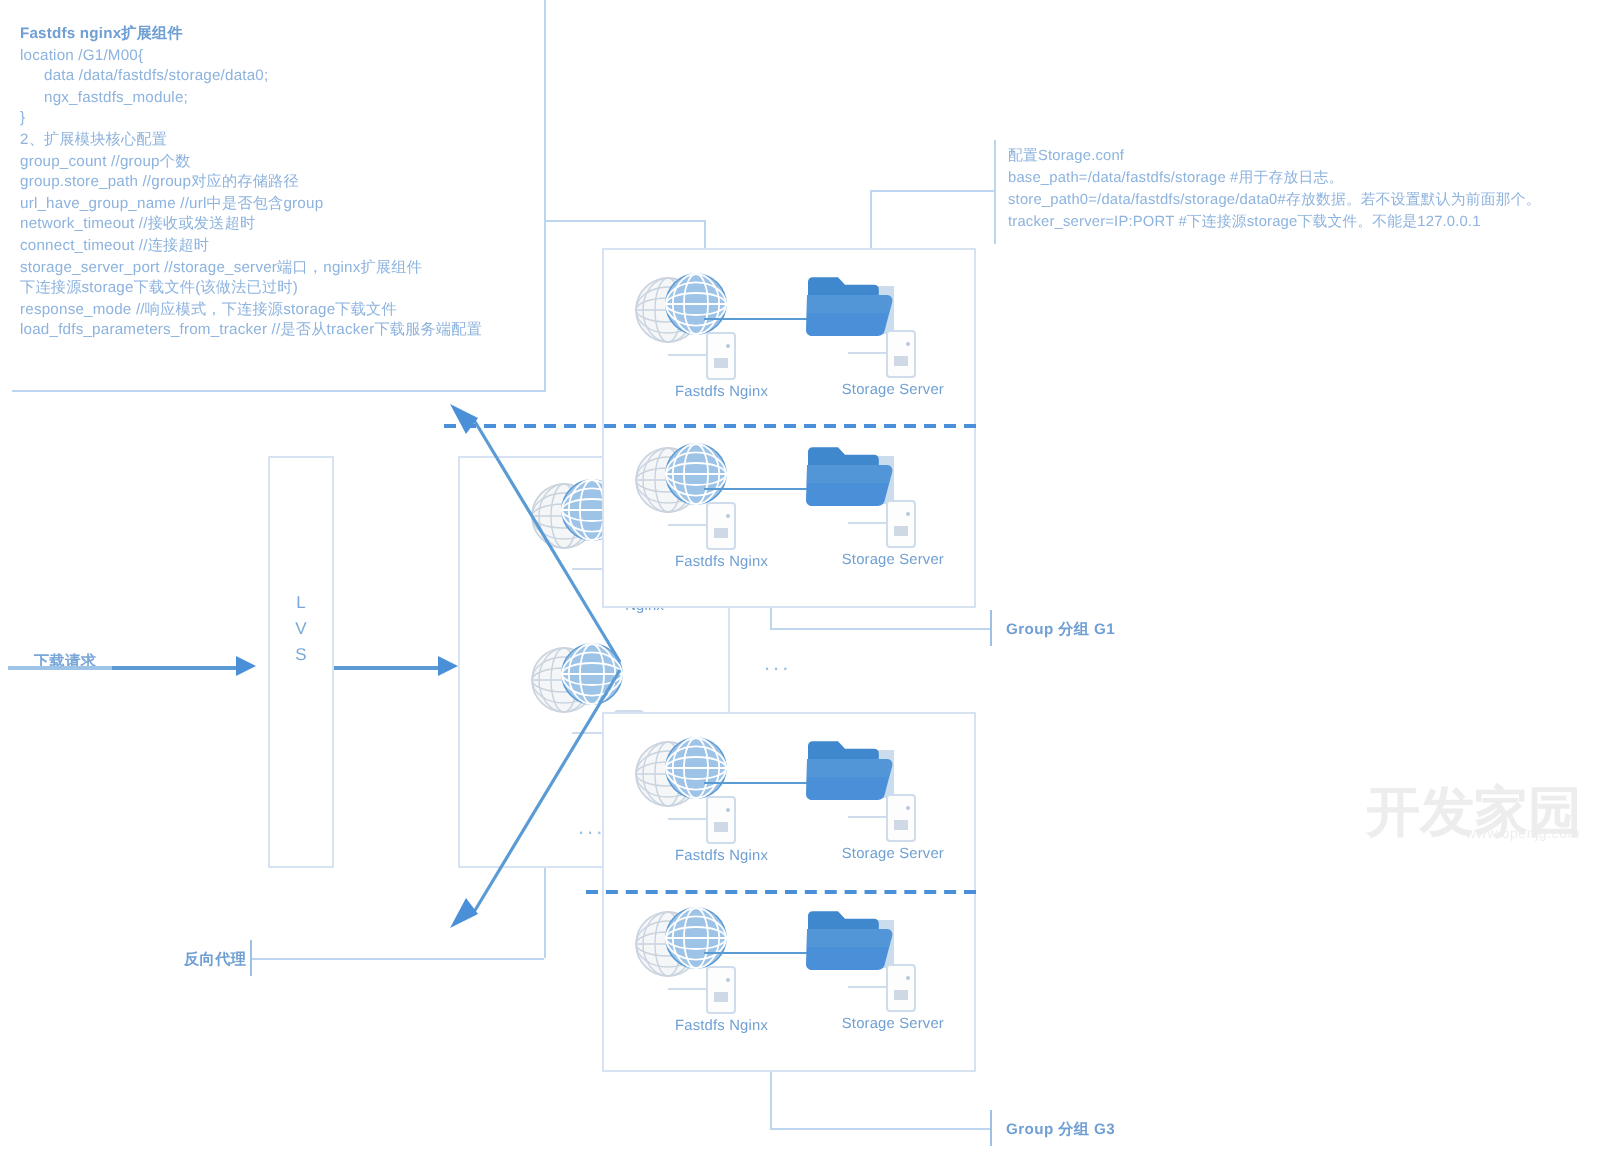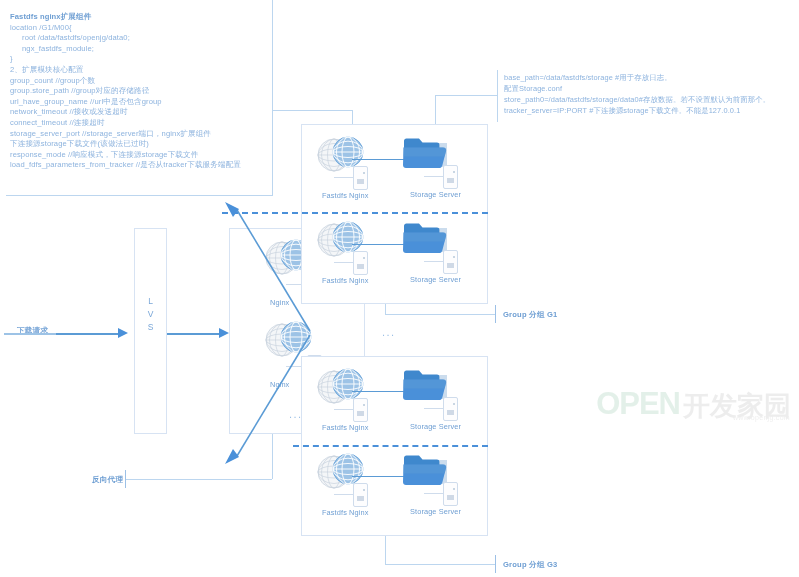--- a/index.html
+++ b/index.html
@@ -67,21 +67,21 @@
 
   
   .dash{
     position:absolute;height:0;
     border-top:2px dashed #4a90d9;
   }
 
   
   .node{position:absolute;width:74px;}
   .node .cap{
-    position:absolute;left:12px;width:74px;text-align:left;
+    position:absolute;left:0;width:74px;text-align:right;
     font-size:7.4px;color:#6f9fd3;letter-spacing:.1px;white-space:nowrap;
   }
   .icon-wrap{position:absolute;left:0;top:0;width:74px;height:44px;}
 
   
   .tower{
     position:absolute;width:13px;height:22px;
     border:1px solid #cfdcec;border-radius:2px;background:#fdfdfe;
   }
   .tower::before{
@@ -161,38 +161,38 @@
       <path d="M1.5 13.5 L41 13.5 C43.4 13.5 44.6 15 44 17.3 L42.6 22.6 L1.5 22.6 Z" fill="#5b9bd5" opacity="0.55"></path>
     </symbol>
   </defs>
 </svg>
 
 <div class="canvas">
 
   <div class="note-box" id="nginx-note">
     <span class="ln hdr">Fastdfs nginx扩展组件</span>
     <span class="ln">location /G1/M00{</span>
-    <span class="ln ind">root /data/fastdfs/openjg/data0;</span>
+    <span class="ln ind">data /data/fastdfs/storage/data0;</span>
     <span class="ln ind">ngx_fastdfs_module;</span>
     <span class="ln">}</span>
     <span class="ln">2、扩展模块核心配置</span>
     <span class="ln">group_count              //group个数</span>
     <span class="ln">group.store_path        //group对应的存储路径</span>
     <span class="ln">url_have_group_name  //url中是否包含group</span>
     <span class="ln">network_timeout        //接收或发送超时</span>
     <span class="ln">connect_timeout         //连接超时</span>
     <span class="ln">storage_server_port  //storage_server端口，nginx扩展组件</span>
     <span class="ln">下连接源storage下载文件(该做法已过时)</span>
     <span class="ln">response_mode          //响应模式，下连接源storage下载文件</span>
     <span class="ln">load_fdfs_parameters_from_tracker //是否从tracker下载服务端配置</span>
   </div>
 
   <div class="note-box" id="storage-note">
+    <span class="ln">配置Storage.conf</span>
     <span class="ln">base_path=/data/fastdfs/storage #用于存放日志。</span>
-    <span class="ln">配置Storage.conf</span>
     <span class="ln">store_path0=/data/fastdfs/storage/data0#存放数据。若不设置默认为前面那个。</span>
     <span class="ln">tracker_server=IP:PORT #下连接源storage下载文件。不能是127.0.0.1</span>
   </div>
 
   <div class="ln-v" style="left:272px;top:0px;height:110px;"></div>
   <div class="ln-h" style="left:272px;top:110px;width:80px;"></div>
   <div class="ln-v" style="left:352px;top:110px;height:40px;"></div>
 
   <div class="ln-h" style="left:435px;top:95px;width:62px;"></div>
   <div class="ln-v" style="left:435px;top:95px;height:48px;"></div>
@@ -353,18 +353,17 @@
     <div class="tower" style="left:45px;top:33px;"></div>
     <div class="cap" style="top:58px;">Storage Server</div>
   </div>
 
   <div class="ln-v" style="left:385px;top:536px;height:28px;"></div>
   <div class="ln-h" style="left:385px;top:564px;width:110px;"></div>
   <div class="group-tick" style="left:495px;top:555px;height:18px;"></div>
   <div class="lbl lbl-strong" style="left:503px;top:560px;">Group 分组 G3</div>
 
   <div id="watermark">
-    <span class="wm-open">OPEN</span>
     <span class="wm-cn">开发家园</span>
     <span class="wm-url">www.openjg.com</span>
   </div>
 
 </div>
 
 </body></html>

